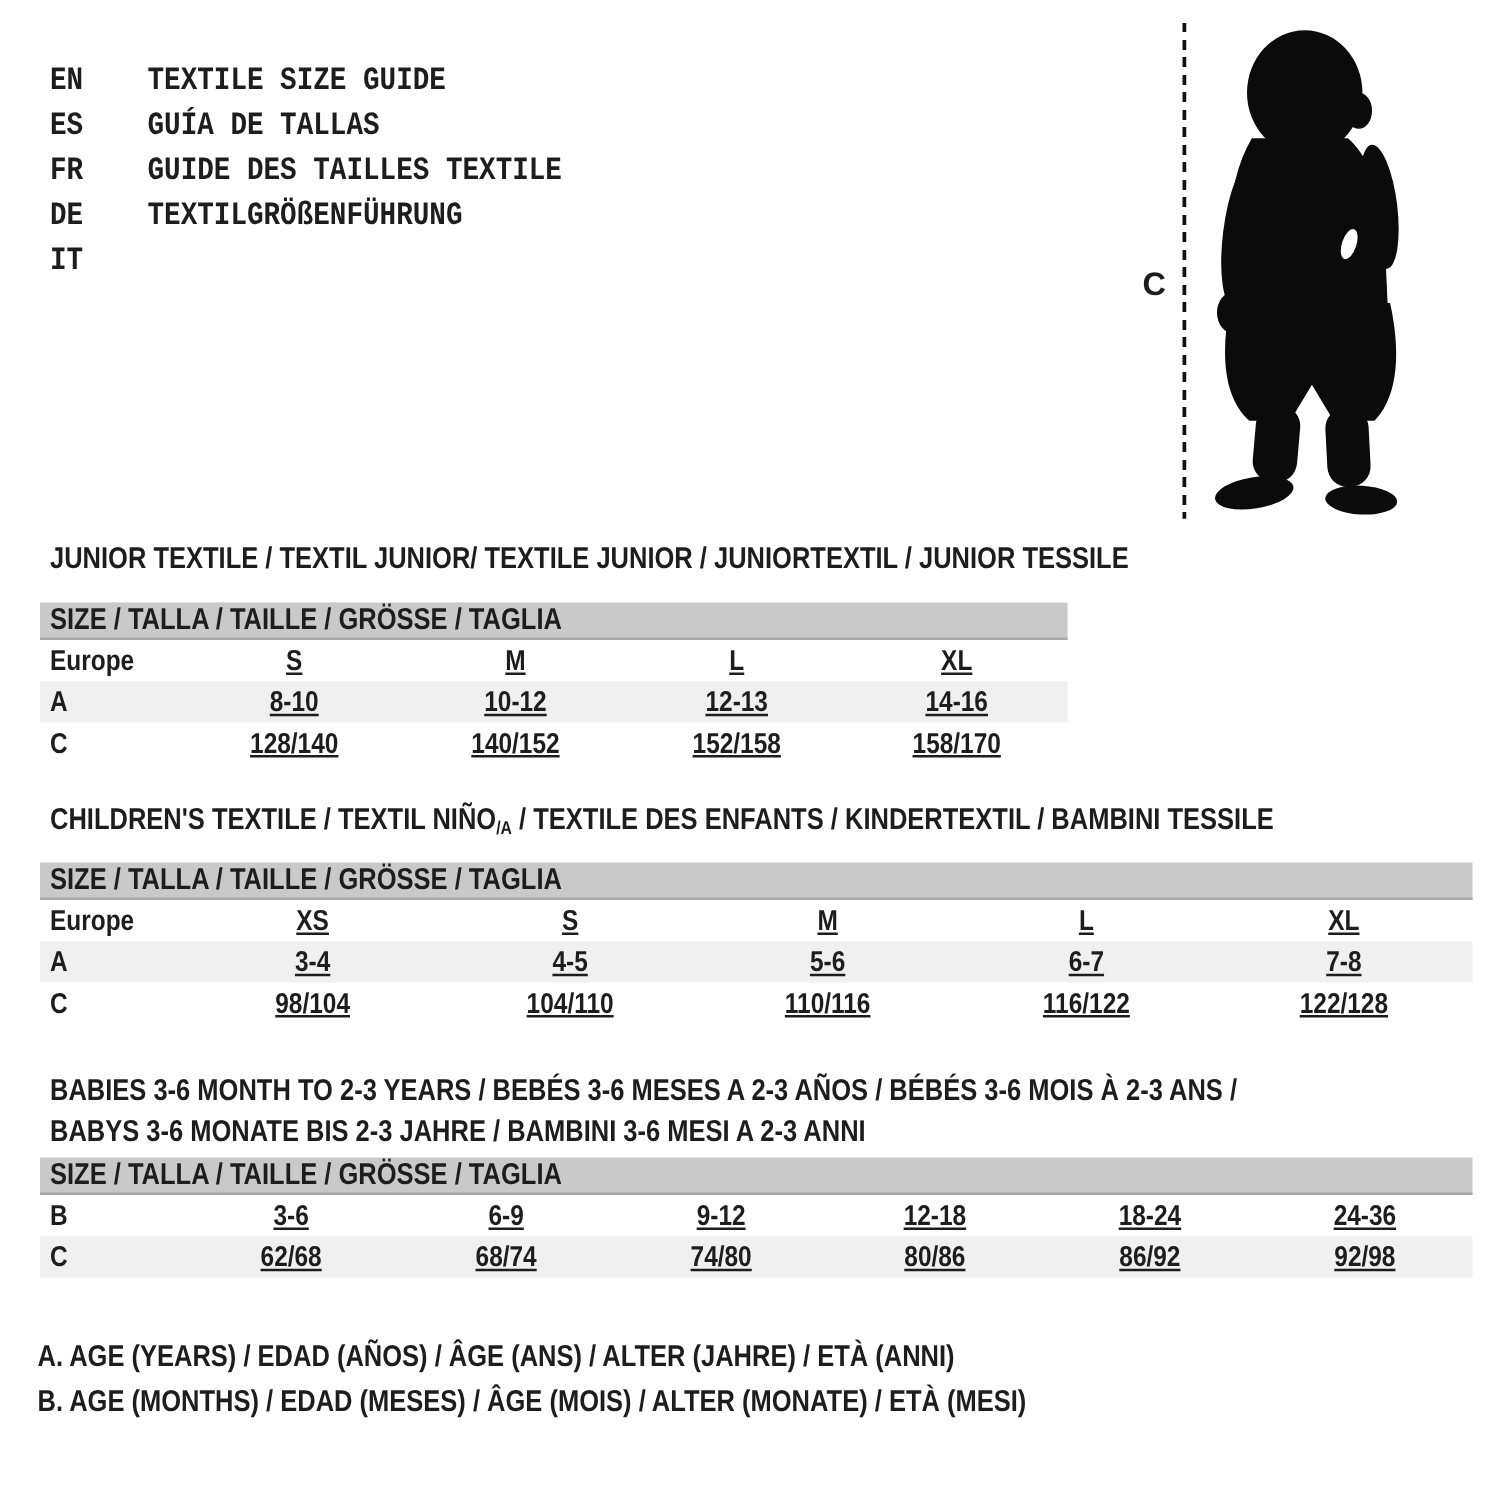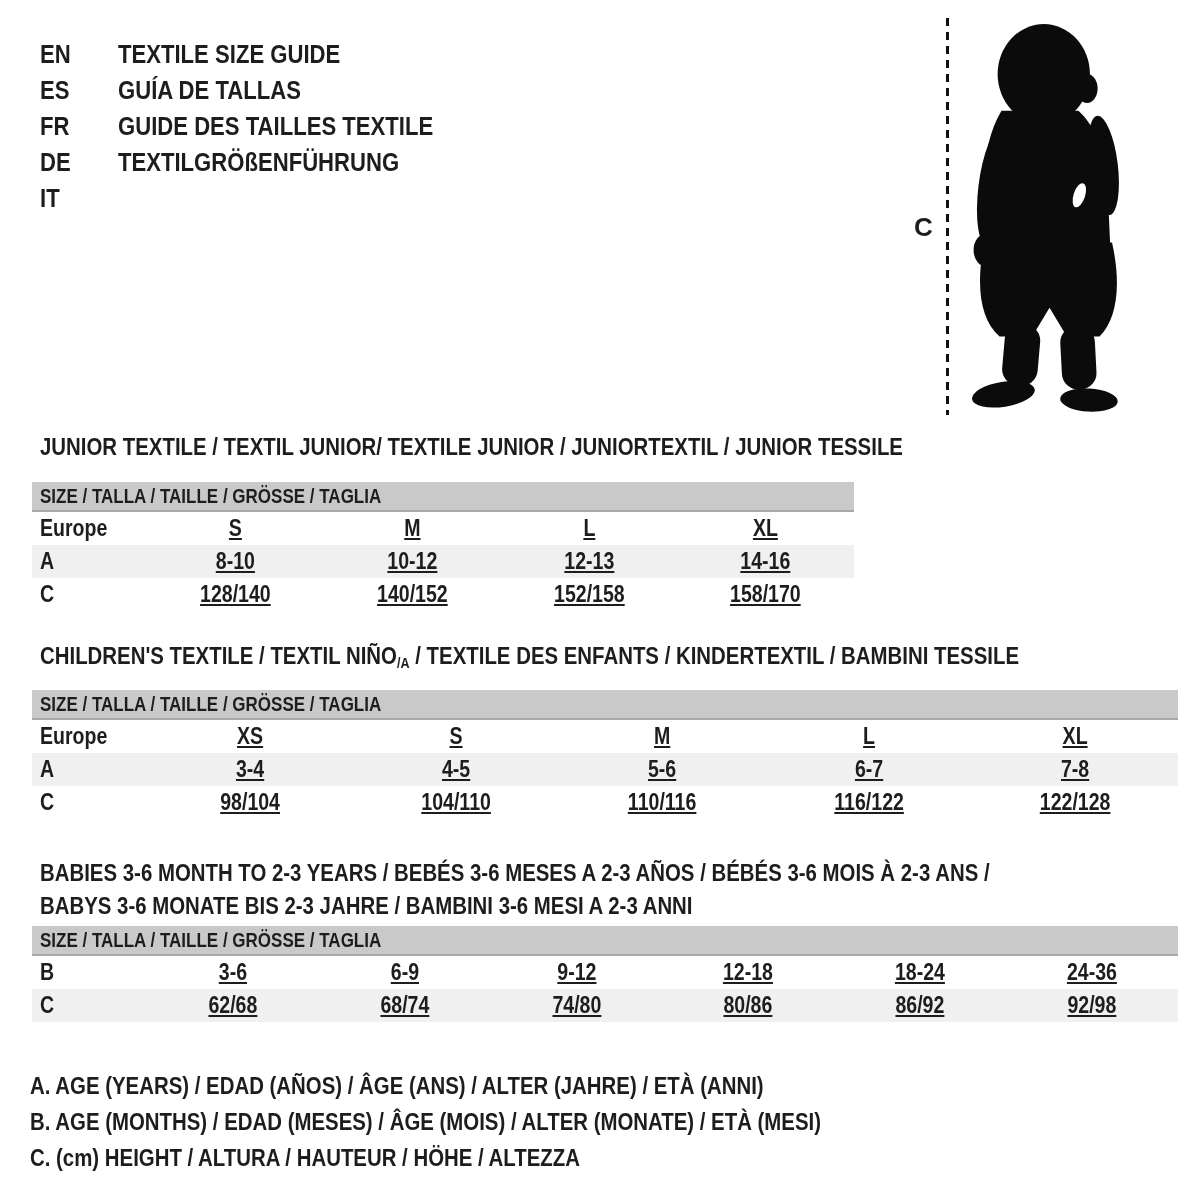--- a/index.html
+++ b/index.html
@@ -9,38 +9,38 @@
     font-family:"Liberation Sans", sans-serif; color:#1d1d1d;
     -webkit-font-smoothing:antialiased;
   }
   .page { position:absolute; inset:0; background:#fff; }
 
   
   .cond  { display:inline-block; transform:scaleX(0.85); transform-origin:left center; white-space:nowrap; font-weight:700; }
   .condc { display:block; transform:scaleX(0.85); transform-origin:center center; white-space:nowrap; font-weight:700; }
 
   
-  .lang-list { position:absolute; left:40px; top:36px; }
+  .lang-list { position:absolute; left:40px; top:46px;font-family:Liberation Mono, monospace; }
   .lang-row  { display:flex; height:36px; align-items:center; }
   .lang-code { width:78px; font-size:26px; }
   .lang-title{ font-size:26px; }
 
   
   .dash-line { position:absolute; left:946px; top:18px; width:3px; height:397px;
                background:repeating-linear-gradient(to bottom,#111 0 8px,transparent 8px 14px); }
   .measure-c { position:absolute; left:914px; top:212px; font-size:26px; font-weight:700; }
   .toddler   { position:absolute; left:963px; top:12px; }
 
   
   .sec-heading { position:absolute; left:40px; font-size:24px; line-height:27px; }
 
   
   .tbl { position:absolute; left:32px; background:#fff; }
   .tbl-header { height:30px; background:#c9c9c9; border-bottom:2px solid #a8a8a8;
-                display:flex; align-items:center; padding-left:8px; font-size:20px; }
+                display:flex; align-items:center; padding-left:8px; font-size:24px; }
   .row { display:flex; height:33px; align-items:center;text-decoration:underline; }
   .row.shaded { background:#f0f0f0; }
   .lbl { width:115px; padding-left:8px; font-size:23px; font-weight:700; }
   .lbl > .cond { max-width:107px; }
   .cell { flex:1 1 0; text-align:center; font-size:23px; }
 
   .sub-a { font-size:0.62em; vertical-align:-0.28em; letter-spacing:0; }
 
   
   .legend { position:absolute; left:30px; top:1068px; }
@@ -262,18 +262,15 @@
     </div>
   </div>
 
   <section class="legend">
     <div class="legend-line">
       <span class="cond">A. AGE (YEARS) / EDAD (AÑOS) / ÂGE (ANS) / ALTER (JAHRE) / ETÀ (ANNI)</span>
     </div>
     <div class="legend-line">
       <span class="cond">B. AGE (MONTHS) / EDAD (MESES) / ÂGE (MOIS) / ALTER (MONATE) / ETÀ (MESI)</span>
     </div>
-    <div class="legend-line">
-      <span class="cond">C. (cm) HEIGHT / ALTURA / HAUTEUR / HÖHE / ALTEZZA</span>
-    </div>
   </section>
 
 </div>
 
 </body></html>

